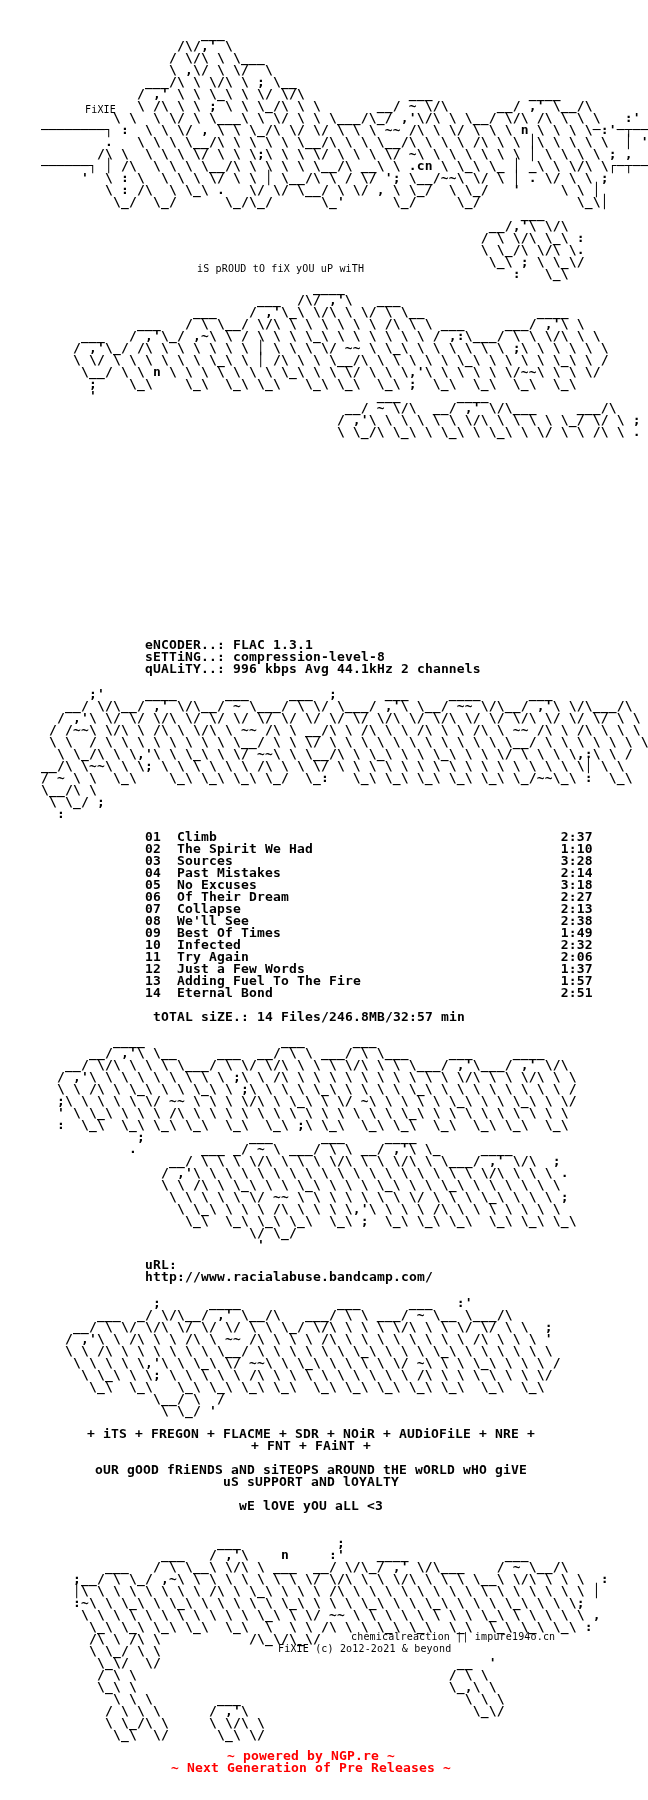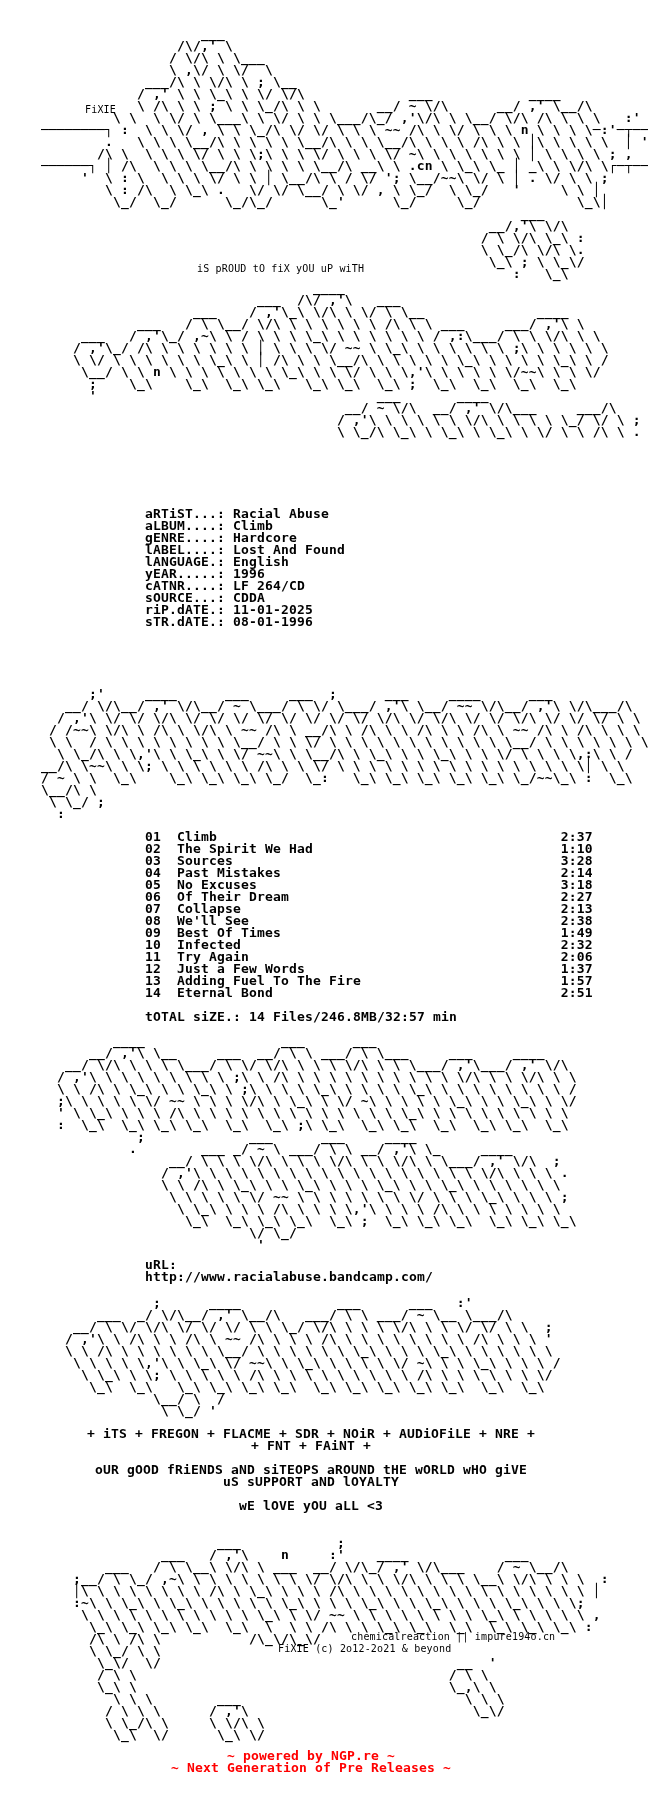--- a/index.html
+++ b/index.html
@@ -112,46 +112,39 @@
        / \ \                                       / \ \
        \_\ \                                       \_,\ \
          \ \ \        ___                            \ \ \
         / \ \ \      / ,'\                            \_\/
         \ \_/\ \     \ \/\ \
          \_\  \/      \_\ \/</pre>
 
   <span class="ovl" style="left:44px;top:104px">FiXIE</span>
   <span class="ovl" style="left:156px;top:263px">iS pROUD tO fiX yOU uP wiTH</span>
 
-  <pre style="left:104px;top:508px">aRTiST...: Racial Abuse
-aLBUM....: Climb
-gENRE....: Hardcore
-lABEL....: Lost And Found
-lANGUAGE.: English
-yEAR.....: 1996
-cATNR....: LF 264/CD
-sOURCE...: CDDA
-riP.dATE.: 11-01-2025
-sTR.dATE.: 08-01-1996</pre>
+  <pre style="left:104px;top:639px">eNCODER..: FLAC 1.3.1
+sETTiNG..: compression-level-8
+qUALiTY..: 996 kbps Avg 44.1kHz 2 channels</pre>
   <pre style="left:104px;top:831px">01  Climb                                           2:37
 02  The Spirit We Had                               1:10
 03  Sources                                         3:28
 04  Past Mistakes                                   2:14
 05  No Excuses                                      3:18
 06  Of Their Dream                                  2:27
 07  Collapse                                        2:13
 08  We'll See                                       2:38
 09  Best Of Times                                   1:49
 10  Infected                                        2:32
 11  Try Again                                       2:06
 12  Just a Few Words                                1:37
 13  Adding Fuel To The Fire                         1:57
 14  Eternal Bond                                    2:51</pre>
 
-  <pre style="left:104px;top:1011px"><span>tOTAL siZE.:</span> <span>14 Files/246.8MB/32:57 min</span></pre>
+  <pre style="left:112px;top:1011px"><span>tOTAL siZE.:</span> <span>14 Files/246.8MB/32:57 min</span></pre>
 
   <pre style="left:104px;top:1259px"><span>uRL:</span>
 <span>http://www.racialabuse.bandcamp.com/</span></pre>
 
   <pre class="center" style="top:1428px">+ iTS + FREGON + FLACME + SDR + NOiR + AUDiOFiLE + NRE +
 + FNT + FAiNT +
 
 oUR gOOD fRiENDS aND siTEOPS aROUND tHE wORLD wHO giVE
 uS sUPPORT aND lOYALTY
 

